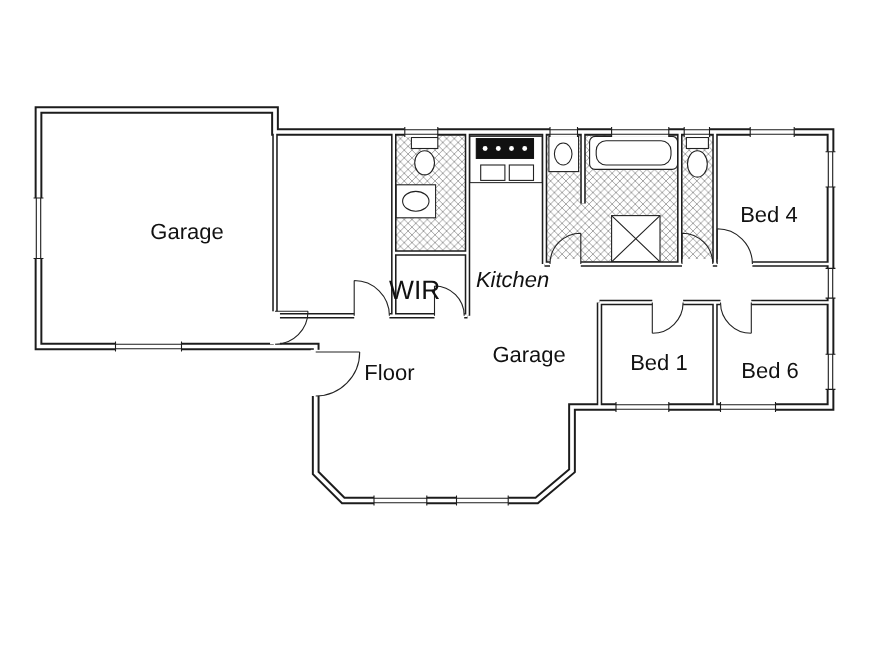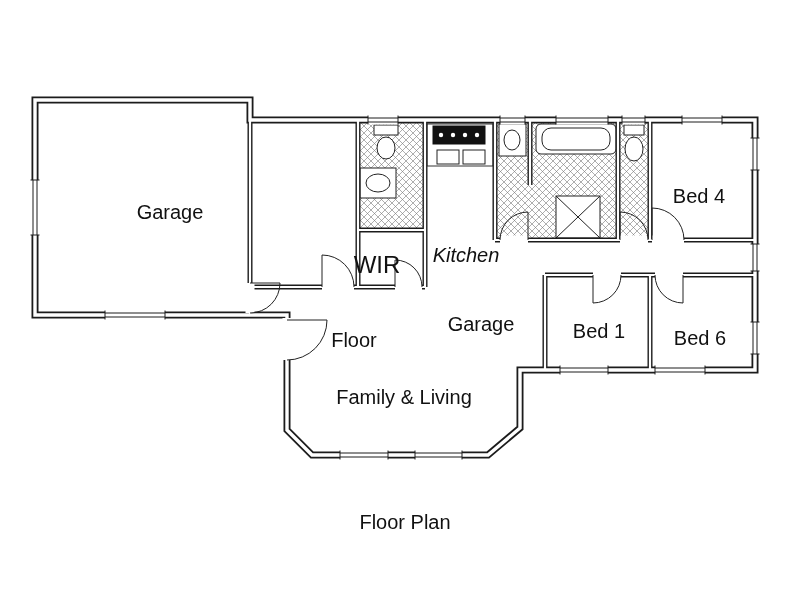--- a/index.html
+++ b/index.html
@@ -150,19 +150,17 @@
       <path d="M593,275 L593,303 M593,303 A28,28 0 0 0 621,275"></path>
       <path d="M683,275 L683,303 M683,303 A28,28 0 0 1 655,275"></path>
     </g>
   </svg>
 
   <div class="room-label" style="left:126px;top:212px;margin-left:44px;">Garage</div>
   <div class="room-label small" style="left:377px;top:265px;">WIR</div>
   <div class="room-label" style="left:466px;top:255px;font-style:italic;">Kitchen</div>
   <div class="room-label" style="left:481px;top:324px;">Garage</div>
   <div class="room-label" style="left:354px;top:340px;">Floor</div>
-  <div class="room-label" style="left:404px;top:397px;">Family &amp; Living</div>
   <div class="room-label" style="left:599px;top:331px;">Bed 1</div>
   <div class="room-label" style="left:700px;top:338px;">Bed 6</div>
   <div class="room-label" style="left:699px;top:196px;">Bed 4</div>
 
-  <div class="caption">Floor Plan</div>
 </div>
 
 </body></html>

